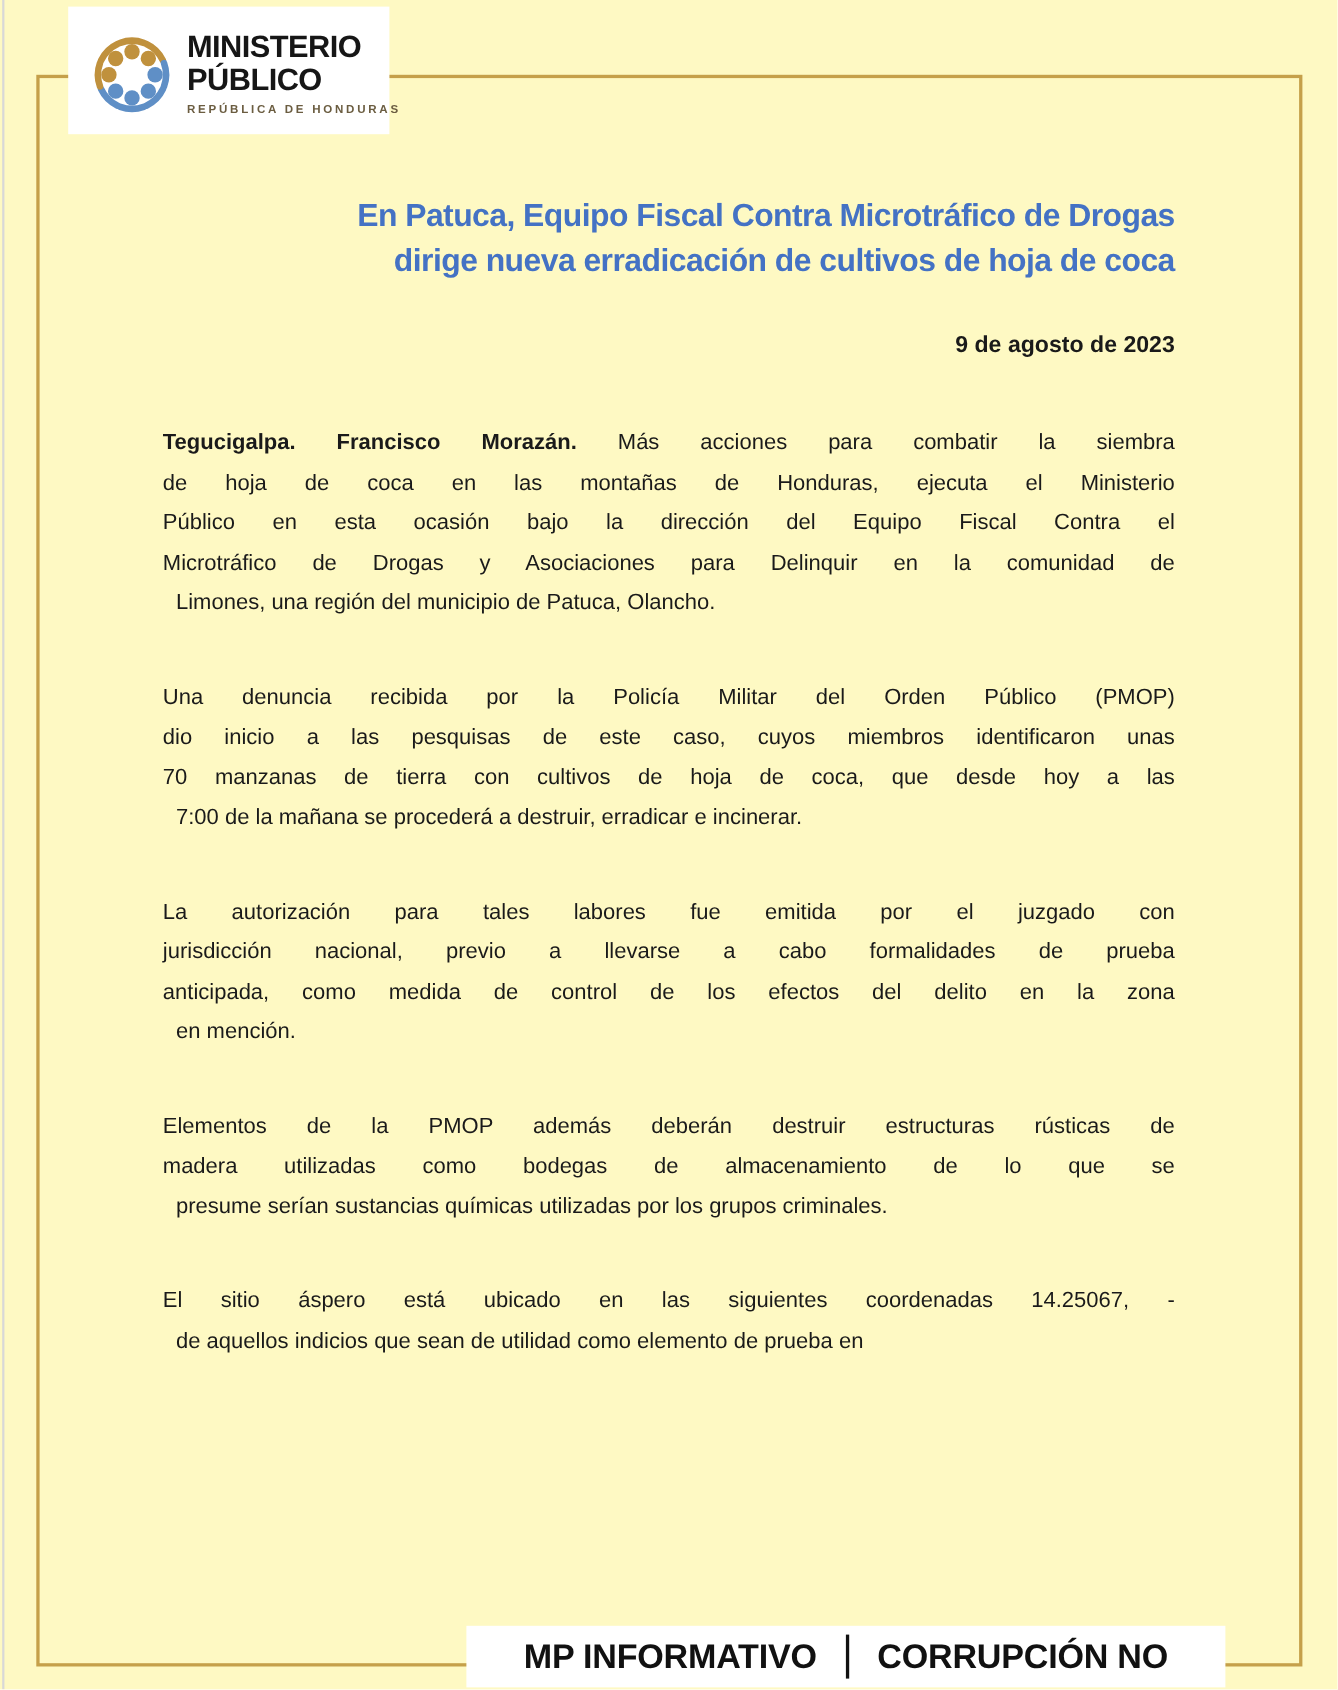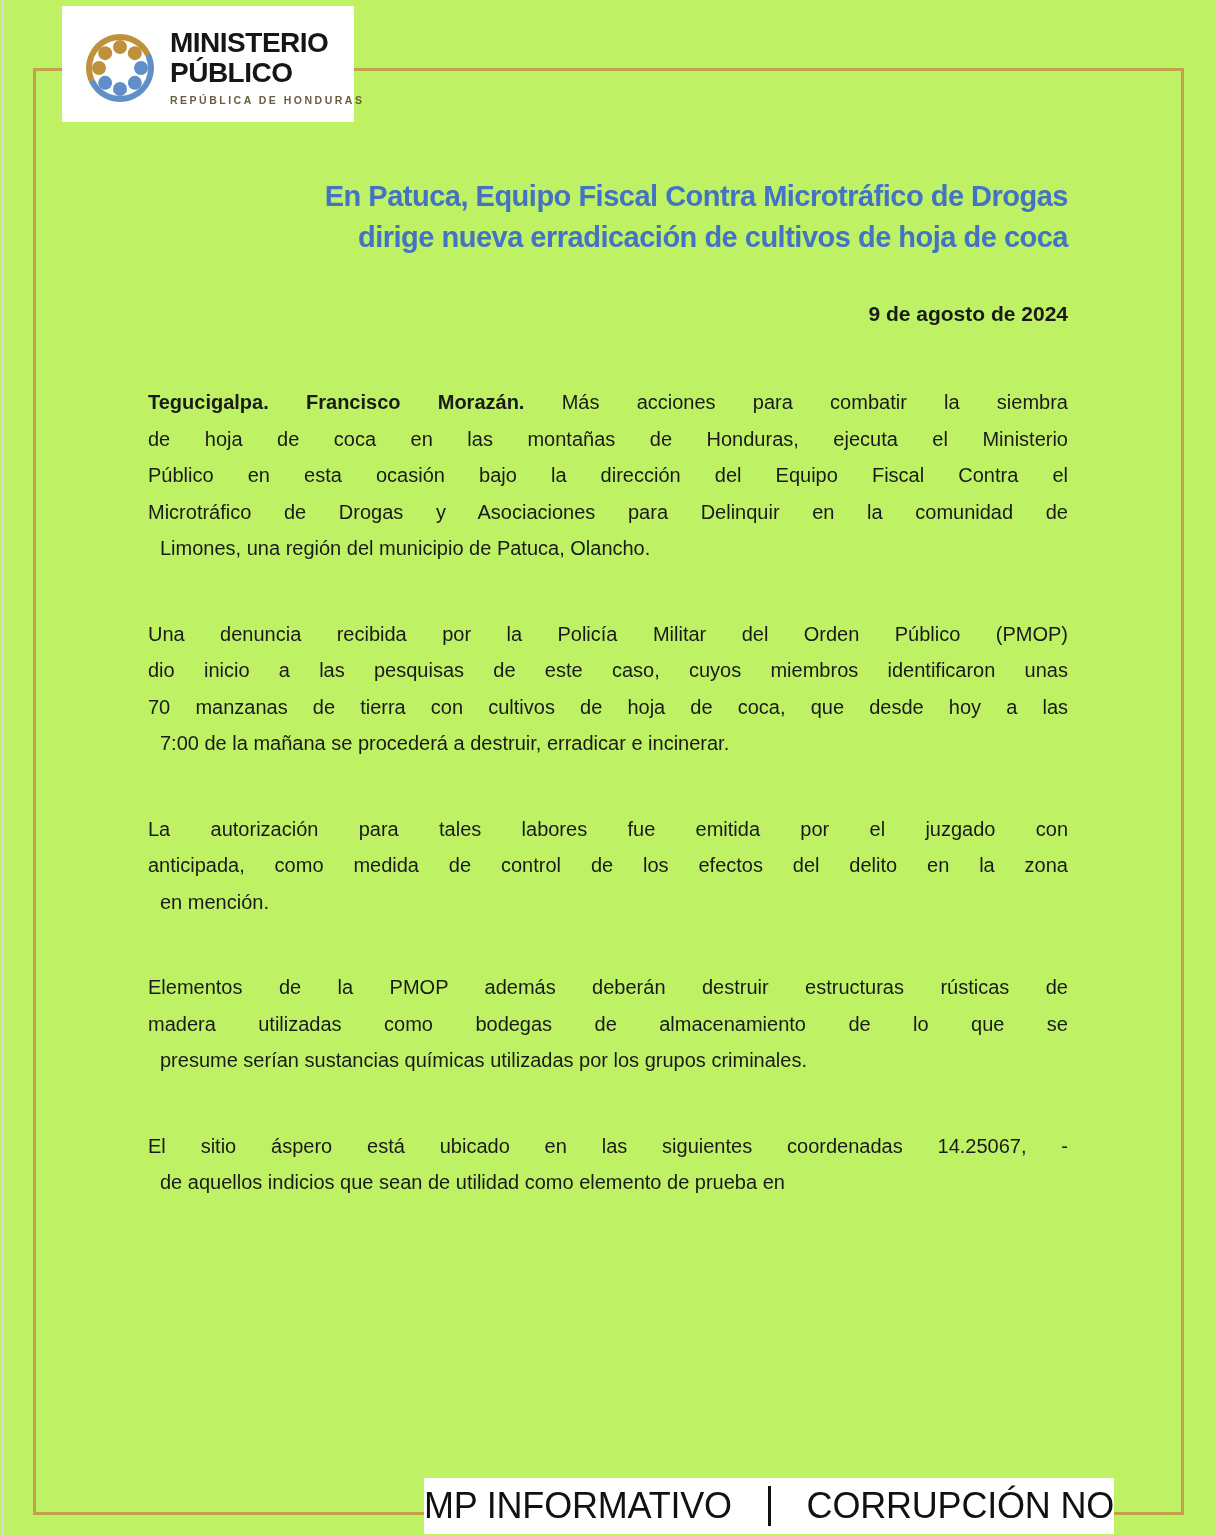--- a/index.html
+++ b/index.html
@@ -8,21 +8,21 @@
     --logo-gold:#C0913D;
     --logo-blue:#5F8FC6;
     --text:#1A1A1A;
     --subtitle:#6B5D41;
   }
   *{margin:0;padding:0;box-sizing:border-box;}
   html,body{background:#fff;}
   .page{
     position:relative;
     width:1216px;height:1536px;
-    background:#bef264;
+    background:#fef9c3;
     overflow:hidden;
     font-family:"Liberation Sans", sans-serif;
     color:var(--text);
   }
   .left-edge{
     position:absolute;left:2px;top:0;width:2px;height:100%;
     background:#D8D8D8;
   }
   .frame{
     position:absolute;left:33px;top:68px;width:1151px;height:1447px;
@@ -66,22 +66,22 @@
   }
   .paragraph{margin-bottom:49px;}
   .paragraph:nth-child(5){margin-top:36px;}
   .pline{text-align:justify;text-align-last:justify;}
   .pline:last-child{text-align-last:left;margin-left:12px;}
   .lead{font-weight:bold;}
   
   .footer{
     position:absolute;left:424px;top:1478px;width:690px;height:56px;
     background:#fff;z-index:2;
-    display:flex;align-items:center;justify-content:space-between;
-    font-weight:normal;font-size:36px;letter-spacing:-0.2px;color:#111;
+    display:flex;align-items:center;justify-content:center;
+    font-weight:bold;font-size:31px;letter-spacing:-0.2px;color:#111;
     white-space:nowrap;
   }
   .footer-sep{
     width:3px;height:40px;background:#111;margin:0 26px;flex:0 0 auto;
   }
 </style>
 </head>
 <body>
 
 <div class="page">
@@ -113,38 +113,39 @@
       </div>
       <div class="logo-subtitle">REPÚBLICA DE HONDURAS</div>
     </div>
   </header>
 
   <h1 class="headline">
     <div class="headline-line">En Patuca, Equipo Fiscal Contra Microtráfico de Drogas</div>
     <div class="headline-line">dirige nueva erradicación de cultivos de hoja de coca</div>
   </h1>
 
-  <div class="dateline">9 de agosto de 2024</div>
+  <div class="dateline">9 de agosto de 2023</div>
 
   <main class="article-body">
       <div class="paragraph">
         <div class="pline"><span class="lead">Tegucigalpa. Francisco Morazán.</span> Más acciones para combatir la siembra</div>
         <div class="pline">de hoja de coca en las montañas de Honduras, ejecuta el Ministerio</div>
         <div class="pline">Público en esta ocasión bajo la dirección del Equipo Fiscal Contra el</div>
         <div class="pline">Microtráfico de Drogas y Asociaciones para Delinquir en la comunidad de</div>
         <div class="pline">Limones, una región del municipio de Patuca, Olancho.</div>
       </div>
       <div class="paragraph">
         <div class="pline">Una denuncia recibida por la Policía Militar del Orden Público (PMOP)</div>
         <div class="pline">dio inicio a las pesquisas de este caso, cuyos miembros identificaron unas</div>
         <div class="pline">70 manzanas de tierra con cultivos de hoja de coca, que desde hoy a las</div>
         <div class="pline">7:00 de la mañana se procederá a destruir, erradicar e incinerar.</div>
       </div>
       <div class="paragraph">
         <div class="pline">La autorización para tales labores fue emitida por el juzgado con</div>
+        <div class="pline">jurisdicción nacional, previo a llevarse a cabo formalidades de prueba</div>
         <div class="pline">anticipada, como medida de control de los efectos del delito en la zona</div>
         <div class="pline">en mención.</div>
       </div>
       <div class="paragraph">
         <div class="pline">Elementos de la PMOP además deberán destruir estructuras rústicas de</div>
         <div class="pline">madera utilizadas como bodegas de almacenamiento de lo que se</div>
         <div class="pline">presume serían sustancias químicas utilizadas por los grupos criminales.</div>
       </div>
       <div class="paragraph">
         <div class="pline">El sitio áspero está ubicado en las siguientes coordenadas 14.25067, -</div>

